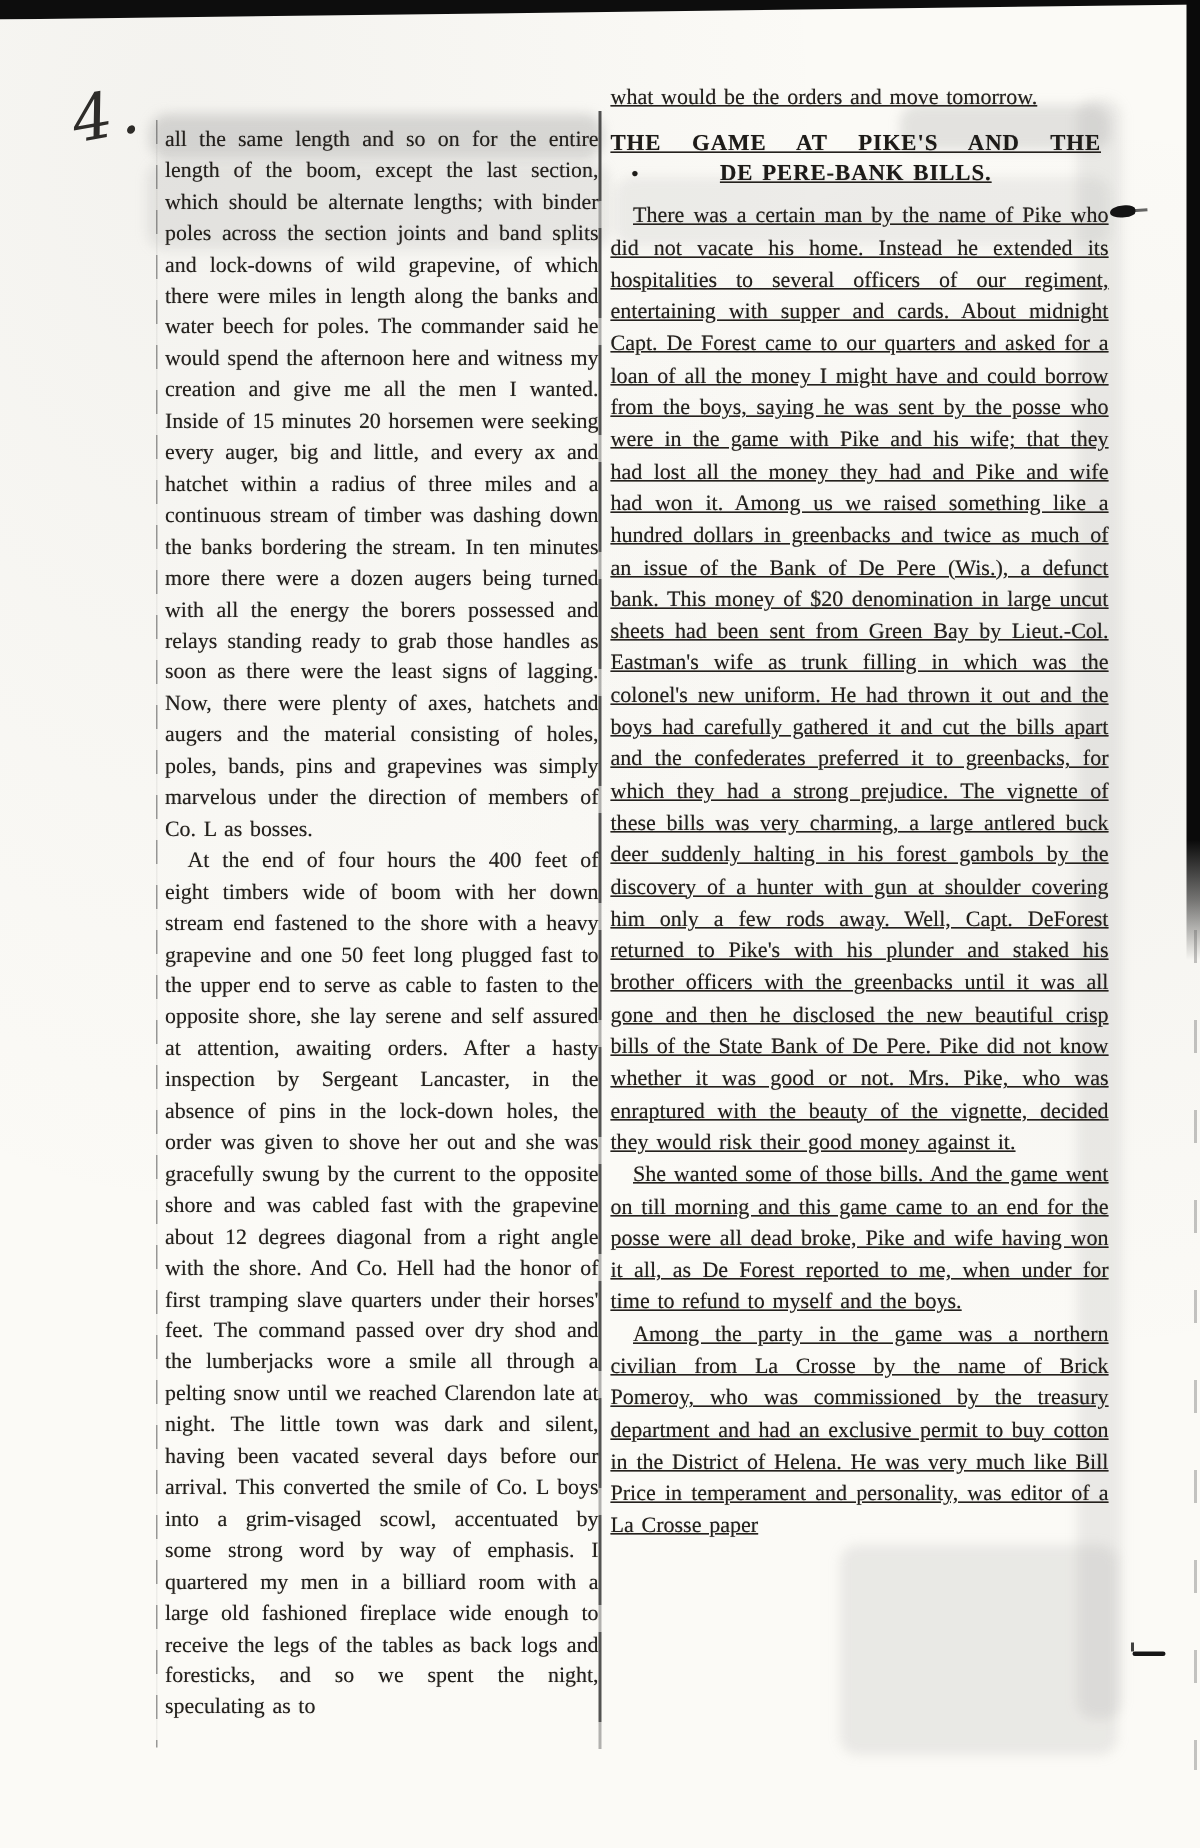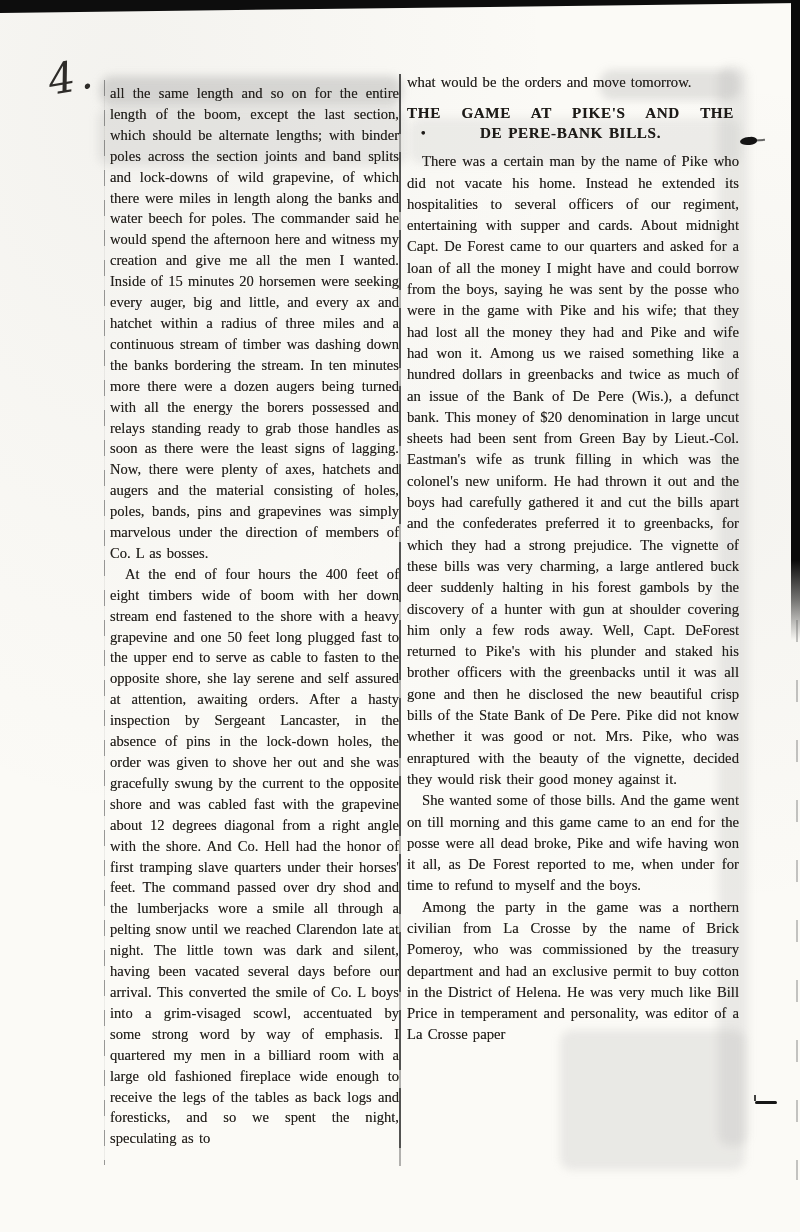--- a/index.html
+++ b/index.html
@@ -83,23 +83,24 @@
     text-shadow: 0 0 0.5px rgba(45,42,38,0.55);
   }
   .col p { margin: 0; text-indent: 15px; }
   .col p.no-indent { text-indent: 0; }
   .col-left {
     left: 110px; top: 83px; width: 289px;
     font-size: 14.6px; line-height: 20.9px;
     word-spacing: 1.5px;
   }
   .col-right {
-    left: 407px; top: 72px; width: 332px;
+    left: 407px; top: 55px; width: 332px;
     font-size: 14.7px; line-height: 21.3px;
     word-spacing: 1.5px;
+    text-decoration: underline;
   }
   .col-right p.cont { max-width: 302px; }
 
   
   .headline {
     margin: 10px 5px 8px 0;
     font-weight: bold;
     font-size: 15.2px;
     line-height: 20px;
     letter-spacing: 0.6px;

